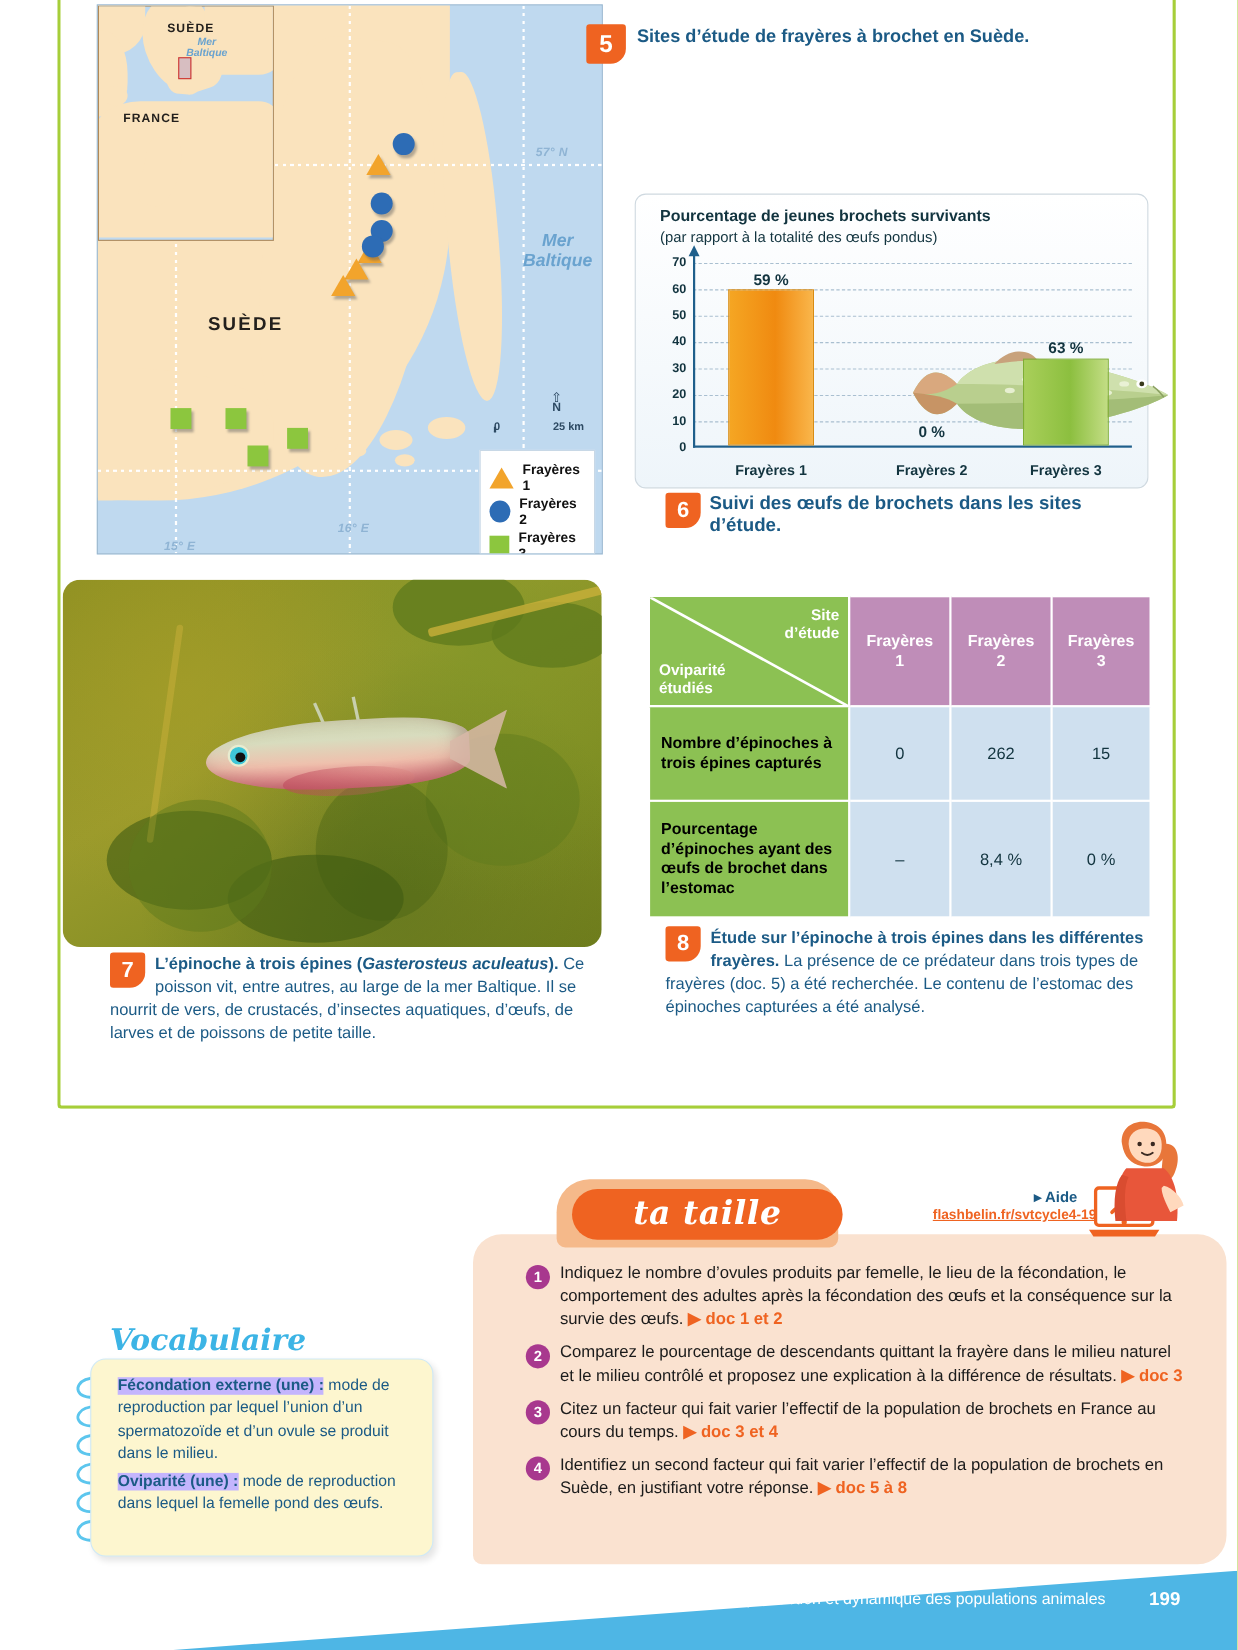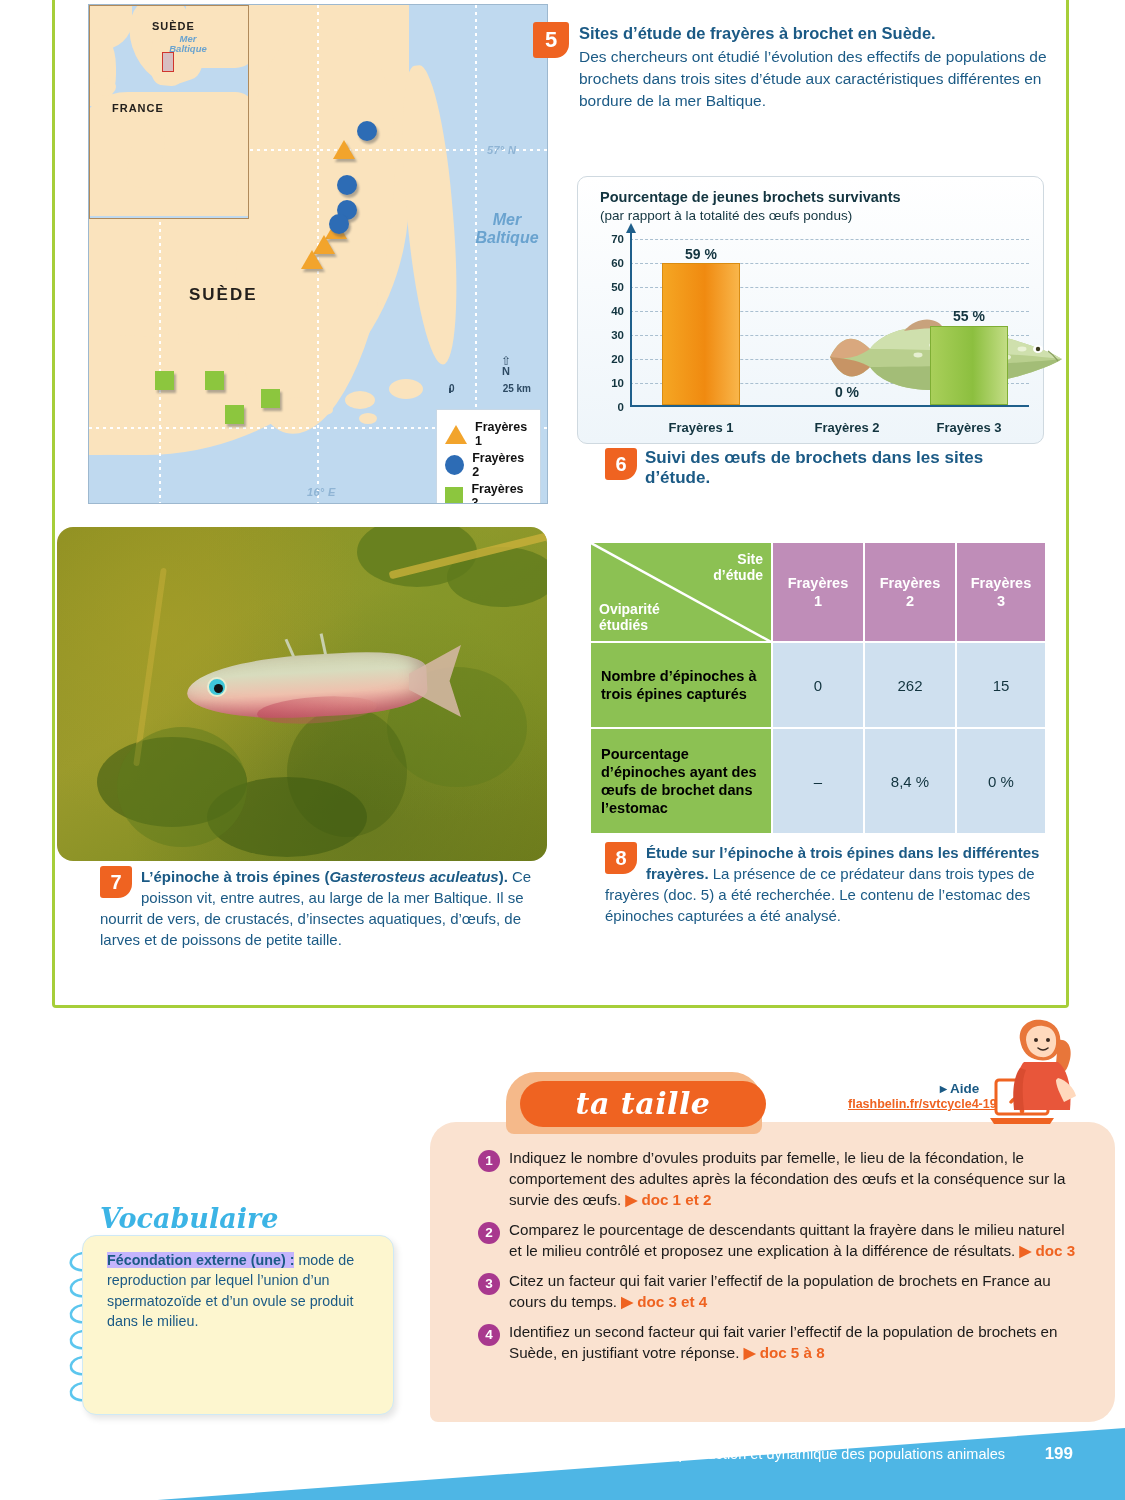--- a/index.html
+++ b/index.html
@@ -57,21 +57,21 @@
   .grid-v, .grid-h {
     position:absolute; background-image:
       repeating-linear-gradient(to bottom, #ffffff 0 3px, transparent 3px 7px);
   }
   .grid-v { width:2px; top:0; bottom:0; }
   .grid-h { height:2px; left:0; right:0;
     background-image: repeating-linear-gradient(to right, #ffffff 0 3px, transparent 3px 7px); }
 
   .coord {
     position:absolute; font-size:11px; font-style:italic; font-weight:bold;
-    color:#8fb4d4; letter-spacing:.3px;margin-top:11px;
+    color:#8fb4d4; letter-spacing:.3px;
   }
   .sea-label {
     position:absolute; font-size:16px; font-style:italic; font-weight:bold;
     color:#6aa3cf; line-height:1.15; text-align:center;
   }
   .country-label {
     position:absolute; font-size:17px; font-weight:bold; color:#23201d;
     letter-spacing:2px;
   }
 
@@ -371,21 +371,20 @@
         <span class="lbl">Frayères 3</span>
       </div>
     </div>
   </div>
 
   <div class="doc5-head">
     <div style="display:flex; gap:10px; align-items:flex-start;">
       <span class="badge">5</span>
       <div style="flex:1; padding-top:2px;">
         <div class="doc-title">Sites d’étude de frayères à brochet en Suède.</div>
-        <div class="doc-text" style="margin-top:3px;">Des chercheurs ont étudié l’évolution des effectifs de populations de brochets dans trois sites d’étude aux caractéristiques différentes en bordure de la mer Baltique.</div>
       </div>
     </div>
   </div>
 
   <div class="chart-card">
     <div class="chart-title">Pourcentage de jeunes brochets survivants</div>
     <div class="chart-sub">(par rapport à la totalité des œufs pondus)</div>
 
     <div class="plot">
       <div class="yaxis">
@@ -436,21 +435,21 @@
             <ellipse cx="196" cy="34" rx="4.5" ry="2.4"></ellipse>
         </g>
       </svg>
 
       <div class="bar bar-o" style="left:32px; width:78px; height:84.3%;"></div>
       <div class="bar-lbl" style="left:32px; width:78px; bottom:86.5%;">59 %</div>
 
       <div class="bar-lbl" style="left:162px; width:110px; bottom:4%;">0 %</div>
 
       <div class="bar bar-g" style="left:300px; width:78px; height:47.1%;"></div>
-      <div class="bar-lbl" style="left:300px; width:78px; bottom:49.3%;">55 %</div>
+      <div class="bar-lbl" style="left:300px; width:78px; bottom:49.3%;">63 %</div>
     </div>
 
     <div class="xlabel" style="left:84px; width:78px;">Frayères 1</div>
     <div class="xlabel" style="left:214px; width:110px;">Frayères 2</div>
     <div class="xlabel" style="left:352px; width:78px;">Frayères 3</div>
   </div>
 
   <div class="doc6-cap">
     <span class="badge badge-sm" style="float:left; margin-right:8px;">6</span>
     <span class="doc-title" style="font-size:17px;">Suivi des œufs de brochets dans les sites d’étude.</span>
@@ -598,20 +597,23 @@
       <path d="M30,88 C8,86 4,100 14,104 C24,108 30,100 22,94"></path>
       <path d="M30,114 C8,112 4,126 14,130 C24,134 30,126 22,120"></path>
       <path d="M30,140 C8,138 4,152 14,156 C24,160 30,152 22,146"></path>
     </g>
   </svg>
 
   <div class="vocab-box">
     <div class="vocab-p">
       <span class="hl">Fécondation externe (une) :</span><span> mode de reproduction par lequel l’union d’un spermatozoïde et d’un ovule se produit dans le milieu.</span>
     </div>
+    <div class="vocab-p" style="margin-top:6px;">
+      <span class="hl">Oviparité (une) :</span><span> mode de reproduction dans lequel la femelle pond des œufs.</span>
+    </div>
   </div>
 
   <div class="footer-band"></div>
   <div class="footer-txt">
     <span class="footer-chap">CHAPITRE 12</span><span> • </span><span>Reproduction et dynamique des populations animales</span>
   </div>
   <div class="footer-page">199</div>
 
 </div>
 

